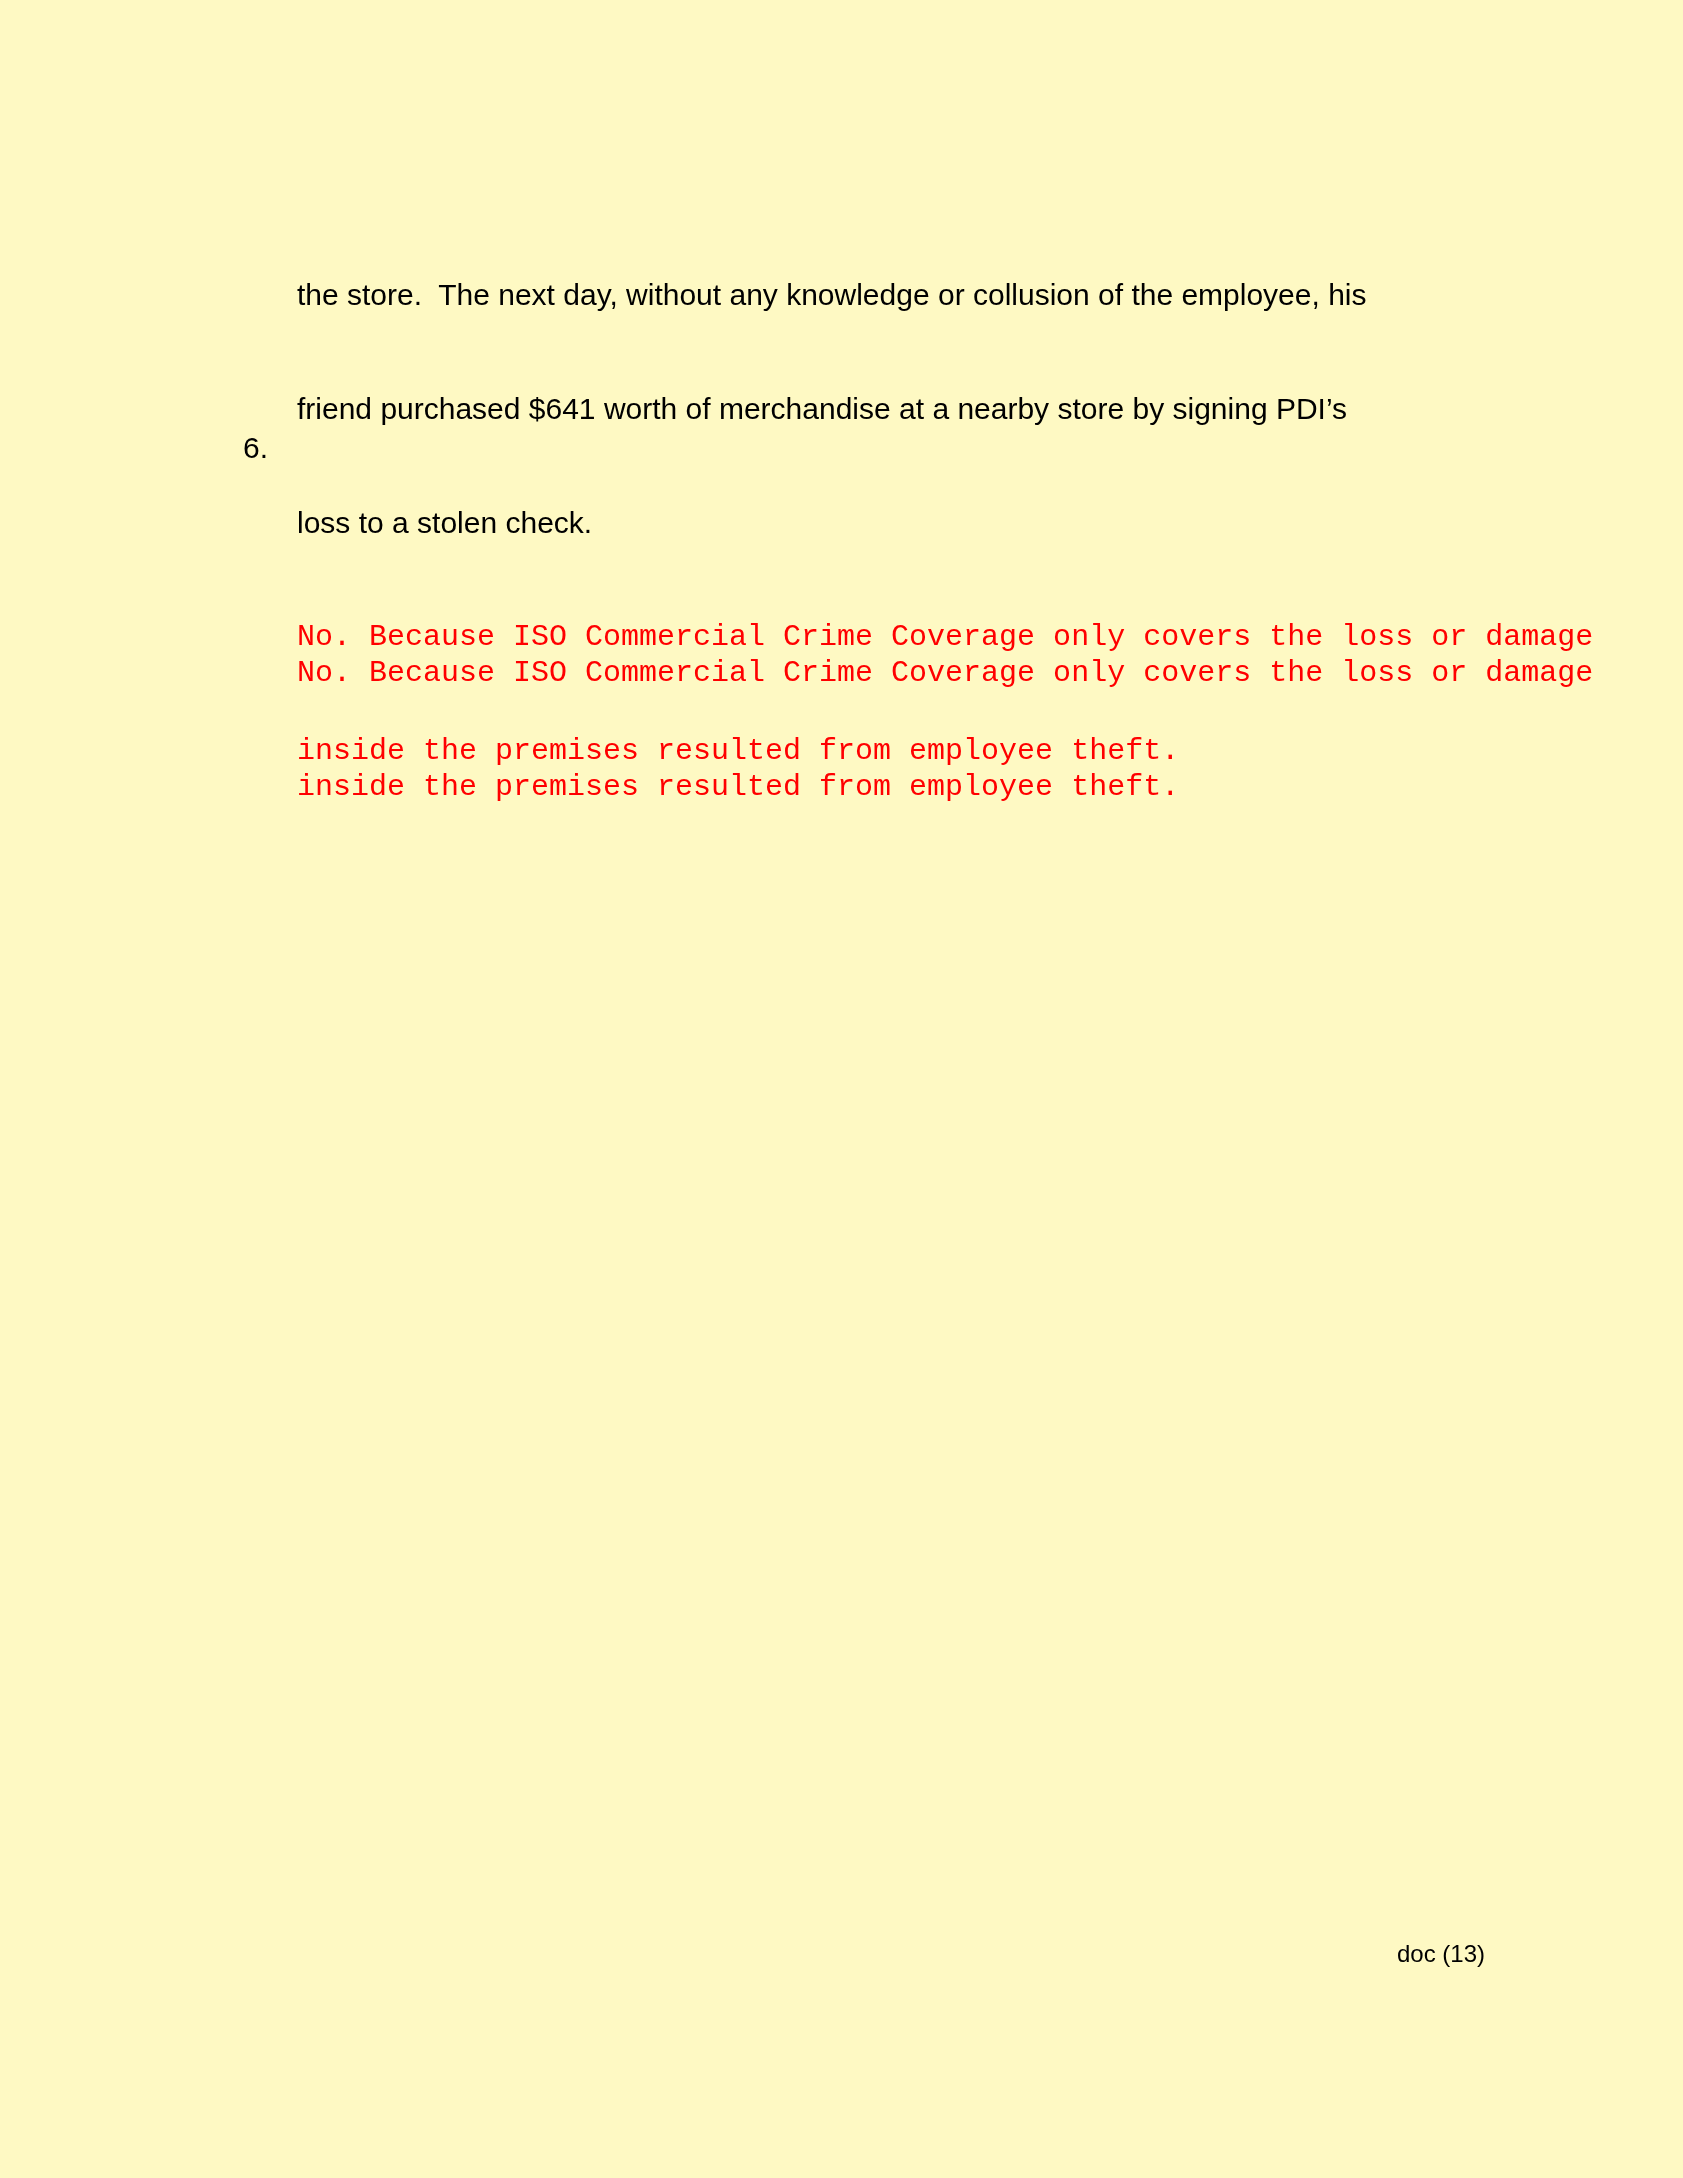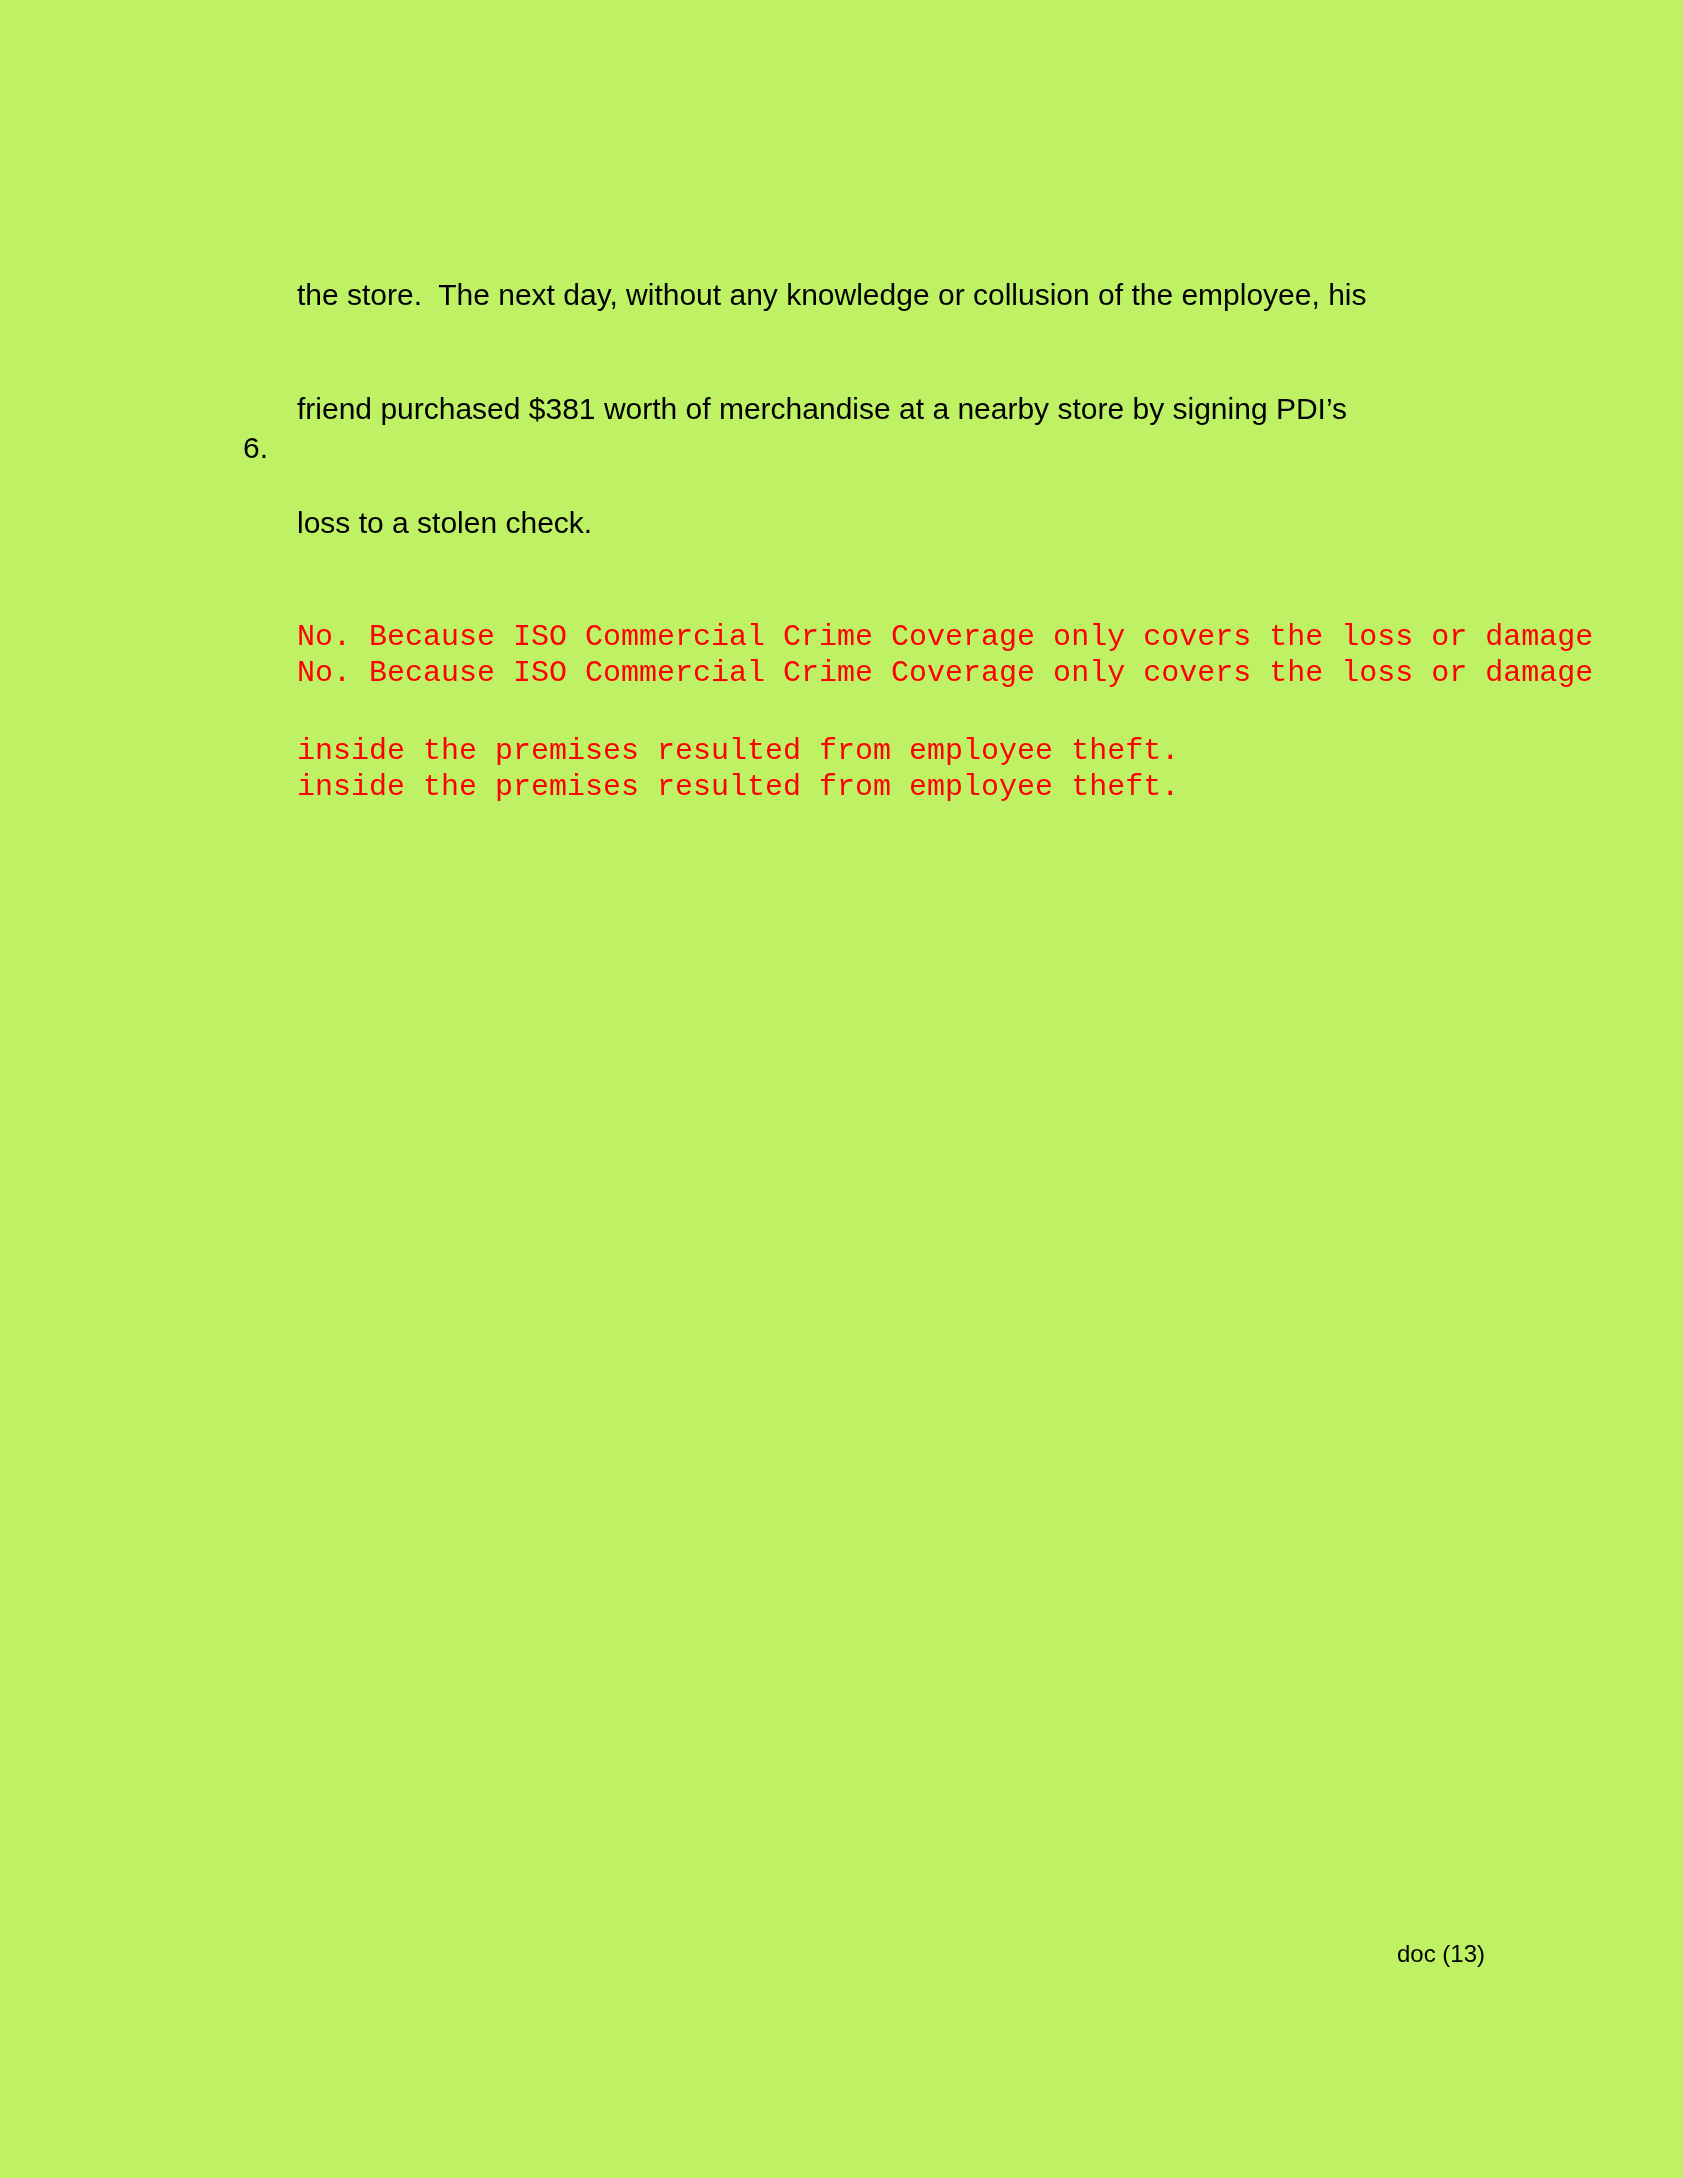--- a/index.html
+++ b/index.html
@@ -4,21 +4,21 @@
 <style>
   html, body {
     margin: 0;
     padding: 0;
     background: #ffffff;
   }
   .page {
     position: relative;
     width: 1683px;
     height: 2178px;
-    background: #bef264;
+    background: #fef9c3;
     font-family: "Liberation Sans", "DejaVu Sans", sans-serif;
     color: #000000;
     overflow: hidden;
   }
   .textblock {
     position: absolute;
     font-size: 30px;
     line-height: 38px;
     white-space: pre;
   }
@@ -50,21 +50,21 @@
     white-space: pre;
   }
 </style>
 </head>
 <body>
 
 <div class="page">
 
   <div class="textblock para-continuation">
     <div class="line">the store.  The next day, without any knowledge or collusion of the employee, his</div>
-    <div class="line">friend purchased $381 worth of merchandise at a nearby store by signing PDI’s</div>
+    <div class="line">friend purchased $641 worth of merchandise at a nearby store by signing PDI’s</div>
     <div class="line">loss to a stolen check.</div>
     <div class="line answer-line">No. Because ISO Commercial Crime Coverage only covers the loss or damage</div>
     <div class="line answer-line">inside the premises resulted from employee theft.</div>
   </div>
 
   <div class="list-number">6.</div>
 
 
   <div class="textblock item6-answer">
     <div class="line answer-line">No. Because ISO Commercial Crime Coverage only covers the loss or damage</div>

